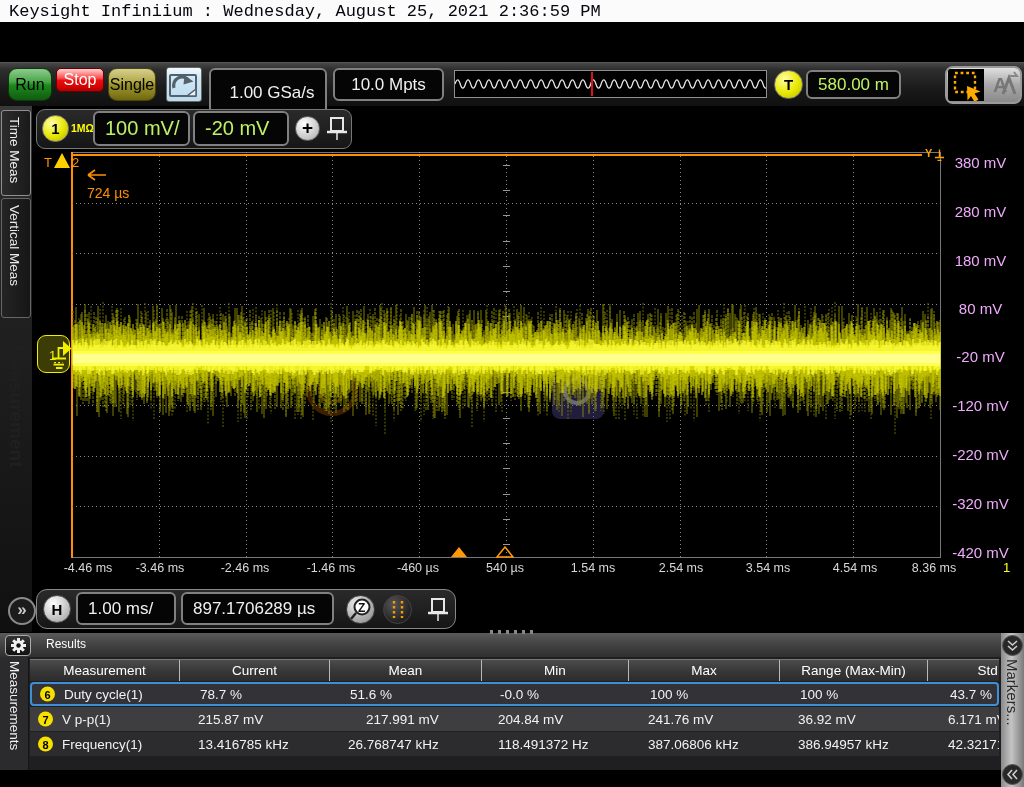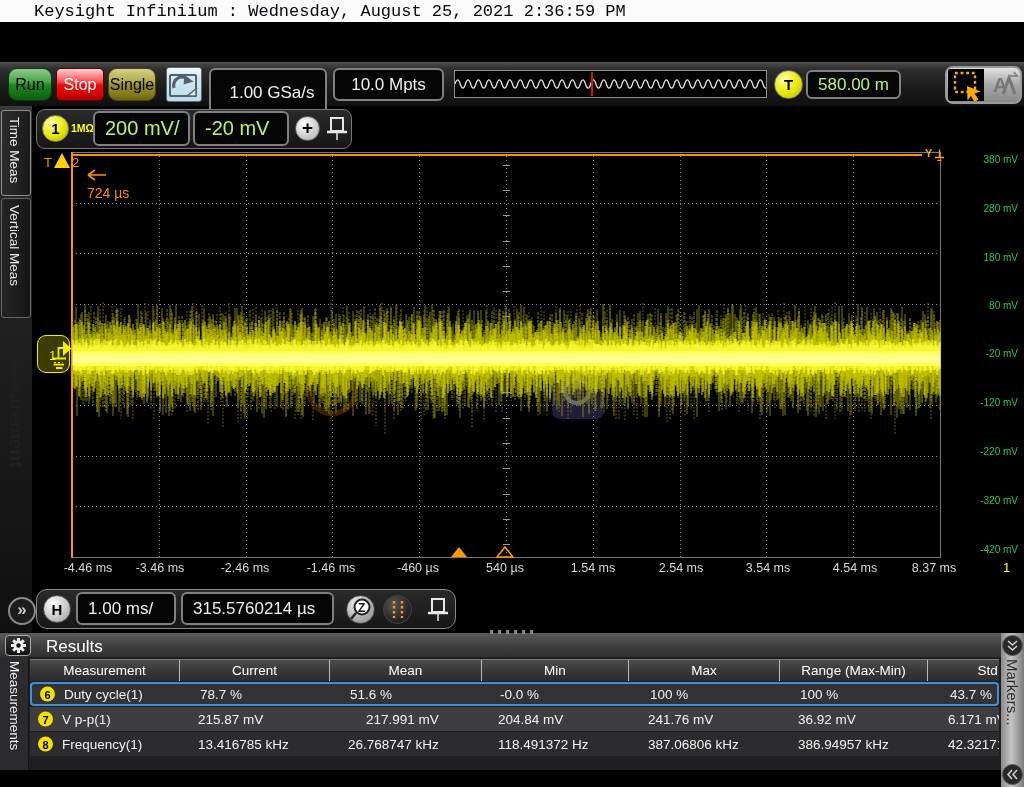--- a/index.html
+++ b/index.html
@@ -3,36 +3,36 @@
 *{margin:0;padding:0;box-sizing:border-box}
 html,body{width:1024px;height:787px;background:#000;overflow:hidden;font-family:"Liberation Sans",sans-serif}
 .abs{position:absolute}
 .box{background:#050505;border:2px solid #808080;border-radius:6px;color:#f0f0f0;
  font-size:17px;display:flex;align-items:center;padding-left:10px;white-space:nowrap}
 .ybox{color:#bef264}
 .circ{border-radius:50%;display:flex;align-items:center;justify-content:center}
 .vtext{writing-mode:vertical-rl;white-space:nowrap}
 .glineh{position:absolute;height:1px;background:repeating-linear-gradient(90deg,#8a8a8a 0 1px,transparent 1px 4px)}
 .glinev{position:absolute;width:1px;background:repeating-linear-gradient(180deg,#8a8a8a 0 1px,transparent 1px 4px)}
-.ylab{position:absolute;width:75px;text-align:right;color:#22c55e;font-size:10px}
+.ylab{position:absolute;width:75px;text-align:center;color:#f0abfc;font-size:15px}
 .xlab{position:absolute;color:#d8d8d8;font-size:12.5px;transform:translateX(-50%);top:561px}
 .hcell{flex:none;color:#fff;font-size:13.5px;display:flex;align-items:center;justify-content:center;border-right:1px solid #b8b8b8}
 .cell{position:absolute;color:#f2f2f2;font-size:13.5px;top:50%;transform:translateY(-50%);white-space:nowrap}
 .badge{position:absolute;left:8px;top:50%;transform:translateY(-50%);width:15px;height:15px;border-radius:50%;
  background:#f5e000;color:#000;font-size:11px;font-weight:bold;display:flex;align-items:center;justify-content:center}
 </style></head><body>
 <div class="abs" style="left:0;top:0;width:1024px;height:22px;background:#fbfbfb;
 color:#06060d;font-family:'Liberation Mono',monospace;font-size:17px;
-display:flex;align-items:center;padding-left:34px">Keysight Infiniium : Wednesday, August 25, 2021 2:36:59 PM</div>
+display:flex;align-items:center;padding-left:9px">Keysight Infiniium : Wednesday, August 25, 2021 2:36:59 PM</div>
 <div class="abs" style="left:0;top:62px;width:1024px;height:44px;
 background:linear-gradient(180deg,#484848,#2e2e2e 15%,#1a1a1a 60%,#101010);border-top:1px solid #555"></div>
 <div class="abs" style="left:8px;top:68px;width:44px;height:33px;border-radius:9px;
 background:linear-gradient(180deg,#8ecb8e,#47a647 42%,#1d8a1d 52%,#156f15 80%,#0f5c0f);border:1px solid #0a3a0a;
 color:#000;font-size:16px;display:flex;align-items:center;justify-content:center">Run</div>
-<div class="abs" style="left:56px;top:68px;width:48px;height:33px;border-radius:5px;
+<div class="abs" style="left:56px;top:68px;width:48px;height:24px;border-radius:5px;
 background:linear-gradient(180deg,#ffd2d2,#fa4a4a 42%,#ea0d0d 52%,#d40404 80%,#ad0202);border:1px solid #600;
 color:#fff;font-size:16px;display:flex;align-items:center;justify-content:center">Stop</div>
 <div class="abs" style="left:108px;top:68px;width:48px;height:33px;border-radius:9px;
 background:linear-gradient(180deg,#d6cf92,#b2a945 42%,#99902a 52%,#857c1c 80%,#6e660f);border:1px solid #4a4608;
 color:#000;font-size:16px;display:flex;align-items:center;justify-content:center">Single</div>
 <div class="abs" style="left:166px;top:67px;width:36px;height:35px;border-radius:3px;
 background:linear-gradient(180deg,#f2fbff,#cfe8f6 30%,#bcdcef);border:1px solid #666"></div>
 <svg class="abs" style="left:169px;top:71px" width="30" height="27">
 <rect x="1" y="4" width="26" height="21" fill="none" stroke="#55606a" stroke-width="2" rx="1"></rect>
 <path d="M27 18 L18 25 L27 25 Z" fill="#e8f4fb" stroke="#55606a" stroke-width="1.5"></path>
@@ -62,21 +62,21 @@
 <path d="M18 24 L24 8 L30 24" fill="none" stroke="#777" stroke-width="3"></path>
 <path d="M24 6 l8 0 l-3 -4" fill="none" stroke="#888" stroke-width="2"></path>
 </svg>
 </div>
 <div class="abs" style="left:36px;top:109px;width:316px;height:40px;border-radius:9px;border:1px solid #777;
 background:linear-gradient(180deg,#2a2a2a,#161616)"></div>
 <div class="circ abs" style="left:42px;top:115px;width:27px;height:27px;
 background:radial-gradient(circle at 35% 30%,#ffffa8,#e6e600 55%,#b0b000);border:1px solid #888;
 color:#000;font-size:15px;font-weight:bold">1</div>
 <div class="abs" style="left:71px;top:122px;color:#ffff00;font-size:10.5px;font-weight:bold">1MΩ</div>
-<div class="box ybox abs" style="left:93px;top:111px;width:97px;height:35px;font-size:20px">200 mV/</div>
+<div class="box ybox abs" style="left:93px;top:111px;width:97px;height:35px;font-size:20px">100 mV/</div>
 <div class="box ybox abs" style="left:193px;top:111px;width:96px;height:35px;font-size:20px">-20 mV</div>
 <div class="circ abs" style="left:295px;top:116px;width:25px;height:25px;
 background:radial-gradient(circle at 35% 30%,#ffffff,#d0d0d0 55%,#a8a8a8);border:1px solid #666;
 color:#000;font-size:19px;font-weight:bold;line-height:0">
     <span style="margin-top:-2px">+</span>
   </div>
 <svg class="abs" style="left:326px;top:116px" width="24" height="26">
 <rect x="5" y="2" width="12" height="13" fill="none" stroke="#e8e8e8" stroke-width="2"></rect>
 <line x1="1" y1="16" x2="21" y2="16" stroke="#e8e8e8" stroke-width="2.5"></line>
 <line x1="11" y1="17" x2="11" y2="24" stroke="#e8e8e8" stroke-width="1.5"></line>
@@ -180,33 +180,33 @@
 <div class="xlab" style="left:88px">-4.46 ms</div>
 <div class="xlab" style="left:160px">-3.46 ms</div>
 <div class="xlab" style="left:245px">-2.46 ms</div>
 <div class="xlab" style="left:331px">-1.46 ms</div>
 <div class="xlab" style="left:418px">-460 µs</div>
 <div class="xlab" style="left:505px">540 µs</div>
 <div class="xlab" style="left:593px">1.54 ms</div>
 <div class="xlab" style="left:681px">2.54 ms</div>
 <div class="xlab" style="left:768px">3.54 ms</div>
 <div class="xlab" style="left:855px">4.54 ms</div>
-<div class="xlab" style="left:934px">8.37 ms</div>
+<div class="xlab" style="left:934px">8.36 ms</div>
 <div class="abs" style="left:451px;top:547px;width:0;height:0;border-left:8px solid transparent;
 border-right:8px solid transparent;border-bottom:10px solid #ff9900"></div>
 <svg class="abs" style="left:496px;top:546px" width="18" height="12">
 <path d="M9 1 L17 11 L1 11 Z" fill="none" stroke="#ff9900" stroke-width="1.5"></path>
   </svg>
 <div class="abs" style="left:36px;top:589px;width:420px;height:40px;border-radius:11px;border:1px solid #888;
 background:linear-gradient(180deg,#2a2a2a,#161616)"></div>
 <div class="circ abs" style="left:43px;top:595px;width:28px;height:28px;
 background:radial-gradient(circle at 35% 30%,#ffffff,#c8c8c8 55%,#9a9a9a);border:1px solid #555;
 color:#000;font-size:15px;font-weight:bold">H</div>
 <div class="box abs" style="left:76px;top:592px;width:100px;height:33px">1.00 ms/</div>
-<div class="box abs" style="left:181px;top:592px;width:153px;height:33px">315.5760214 µs</div>
+<div class="box abs" style="left:181px;top:592px;width:153px;height:33px">897.1706289 µs</div>
 <div class="circ abs" style="left:346px;top:595px;width:29px;height:29px;
 background:radial-gradient(circle at 35% 30%,#f0f0f0,#b0b0b0 55%,#888);border:1px solid #444"></div>
 <svg class="abs" style="left:346px;top:595px" width="29" height="29">
 <circle cx="16" cy="12" r="7.5" fill="#fff" stroke="#222" stroke-width="2"></circle>
 <line x1="10" y1="18" x2="5" y2="24" stroke="#222" stroke-width="2.5"></line>
 <text x="12" y="17" font-size="12" font-weight="bold" fill="#111" font-family="Liberation Sans">Z</text>
 </svg>
 <div class="circ abs" style="left:383px;top:595px;width:29px;height:29px;
 background:radial-gradient(circle at 35% 30%,#555,#222 70%);border:1px solid #444"></div>
 <svg class="abs" style="left:383px;top:595px" width="29" height="29">
@@ -229,21 +229,21 @@
       <circle cx="9.5" cy="9.5" r="5"></circle>
 <g stroke="#f0f0f0" stroke-width="3">
 <line x1="9.5" y1="2" x2="9.5" y2="17"></line>
         <line x1="2" y1="9.5" x2="17" y2="9.5"></line>
 <line x1="4.2" y1="4.2" x2="14.8" y2="14.8"></line>
         <line x1="14.8" y1="4.2" x2="4.2" y2="14.8"></line>
       </g>
 <circle cx="9.5" cy="9.5" r="2.2" fill="#111"></circle>
     </g>
 </svg>
-<div class="abs" style="left:46px;top:637px;color:#fff;font-size:17px">Results</div>
+<div class="abs" style="left:46px;top:637px;color:#fff;font-size:12px">Results</div>
 <div class="abs" style="left:0;top:657px;width:1001px;height:113px;background:#1f1f22"></div>
 <div class="abs" style="left:0;top:657px;width:29px;height:113px;background:#2b2b2d;border-right:1px solid #151515"></div>
 <div class="abs" style="left:0;top:770px;width:1024px;height:17px;background:#000"></div>
 <div class="vtext abs" style="left:7px;top:661px;color:#f0f0f0;font-size:13.5px">Measurements</div>
 <div class="abs" style="left:1001px;top:633px;width:23px;height:154px;
 background:linear-gradient(90deg,#8a8a8a,#c4c4c4 45%,#7a7a7a)"></div>
 <div class="vtext abs" style="left:1004px;top:659px;color:#2a2a2a;font-size:15px">Markers...</div>
 <div class="circ abs" style="left:1002px;top:635px;width:21px;height:21px;background:#282828;border:1px solid #555">
 <svg width="13" height="13">
       <path d="M2 2 L6.5 6 L11 2 M2 7 L6.5 11 L11 7" stroke="#ccc" stroke-width="1.6" fill="none"></path>

